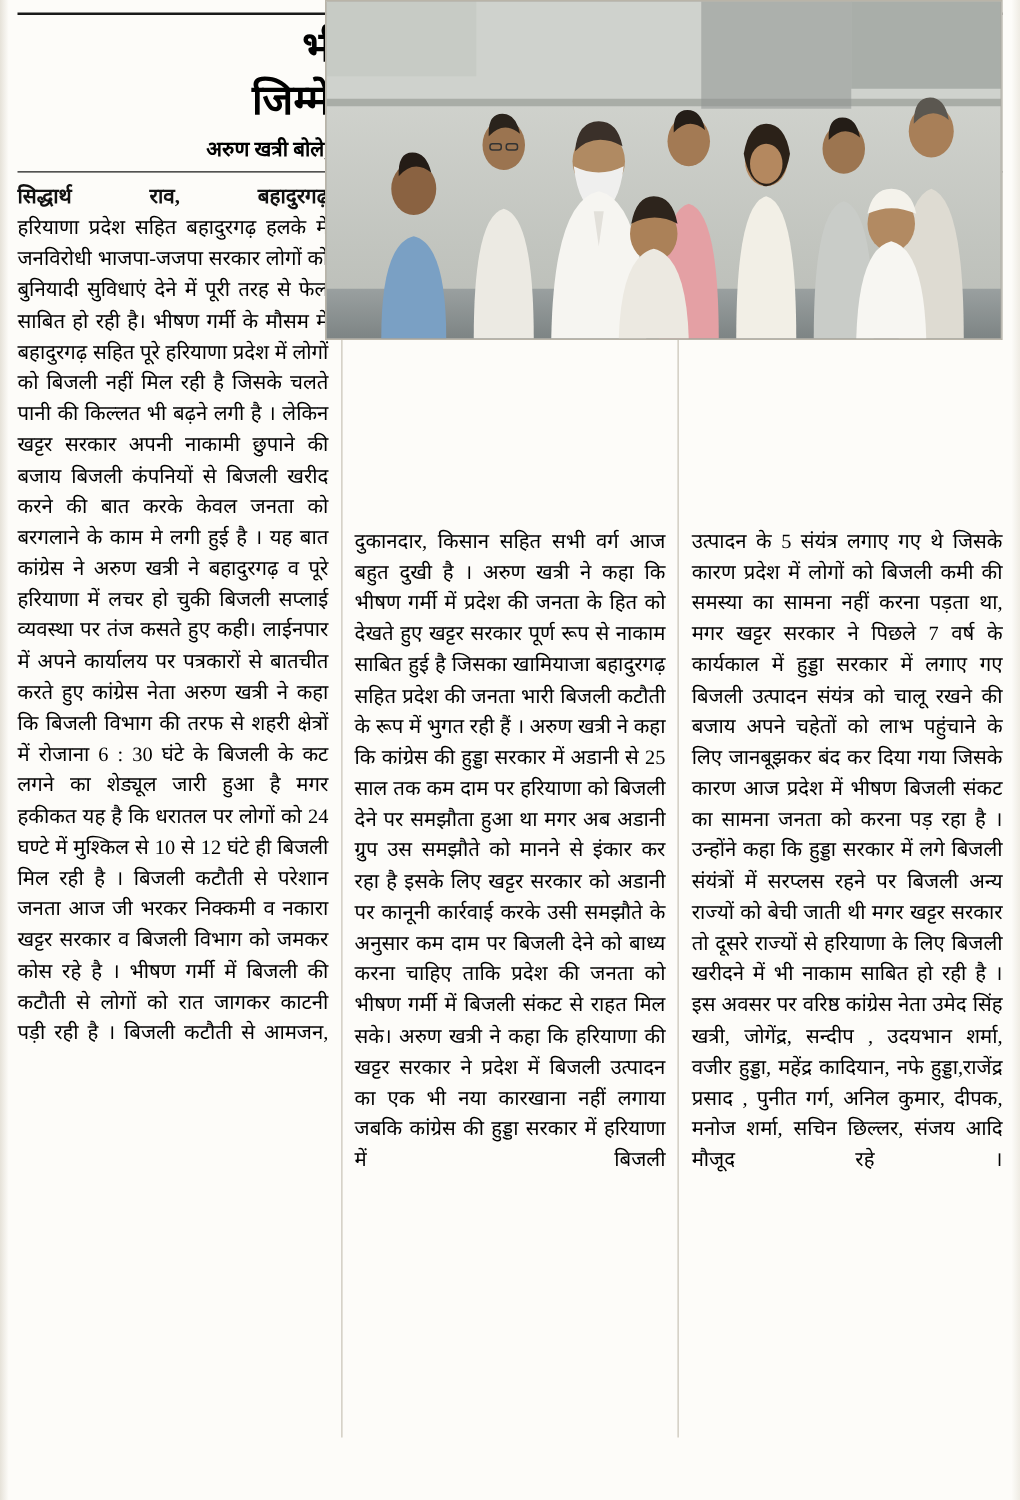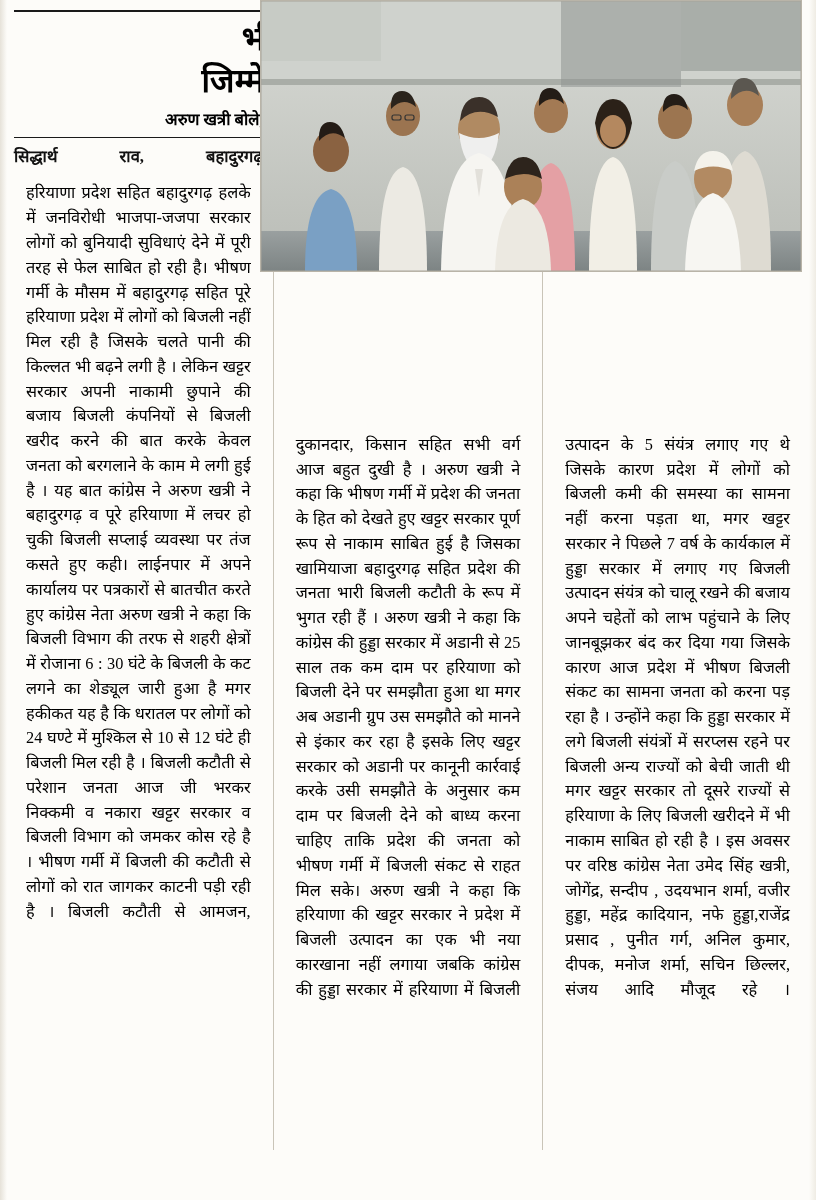--- a/index.html
+++ b/index.html
@@ -82,21 +82,21 @@
   }
   .byline {
     font-weight: bold;
     font-size: 16.5px;
     text-align: justify;
     text-align-last: justify;
     line-height: 1.5;
     margin-bottom: 1px;
   }
   p.body {
-    margin: 12px;
+    margin: 0;
     font-size: 16.3px;
     line-height: 1.52;
     text-align: justify;
     text-align-last: justify;
     word-spacing: 0.3px;
     color: #000;
   }
   .photo {
     position: absolute;
     left: 260px;

